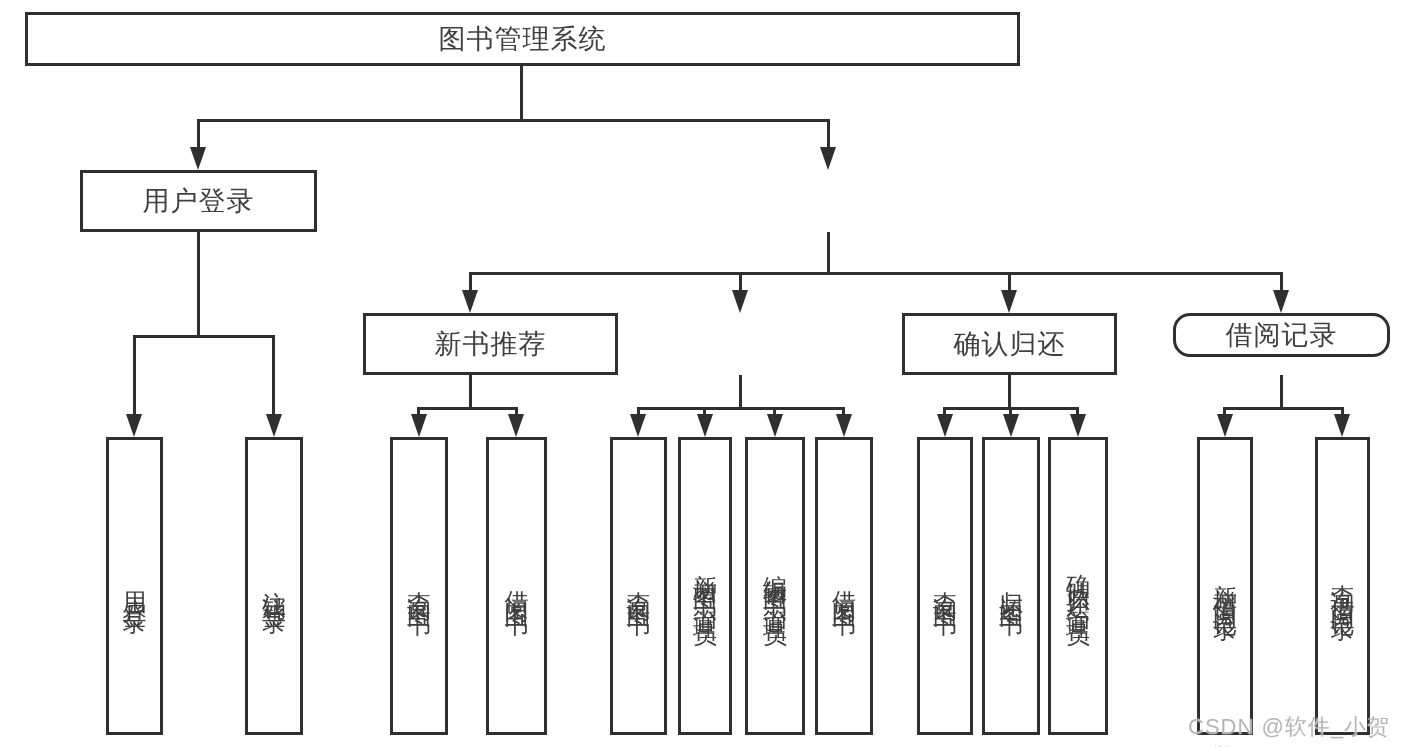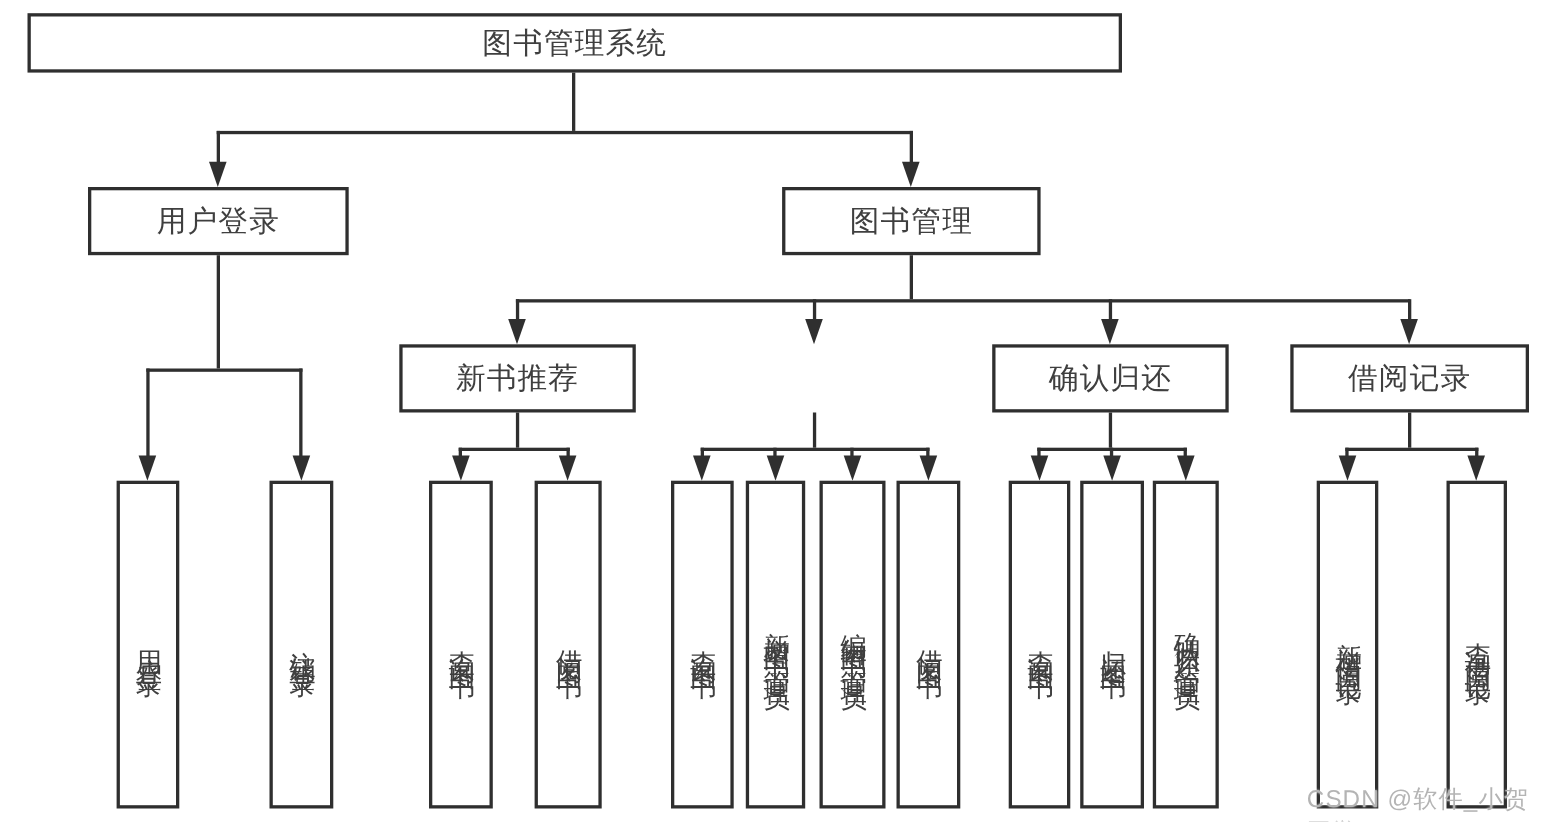--- a/index.html
+++ b/index.html
@@ -40,43 +40,42 @@
   <div class="node" style="left:25px; top:12px; width:995px; height:54px;">图书管理系统</div>
 
   <div class="vline" style="left:520px; top:66px; height:53px;"></div>
   <div class="hline" style="left:197px; top:119px; width:633px;"></div>
   <div class="vline" style="left:197px; top:119px; height:31px;"></div>
   <div class="arrow" style="left:190px; top:147px;"></div>
   <div class="vline" style="left:827px; top:119px; height:31px;"></div>
   <div class="arrow" style="left:820px; top:147px;"></div>
 
   <div class="node" style="left:80px; top:170px; width:237px; height:62px;">用户登录</div>
-  <div class="node" style="left:711px; top:170px; width:235px; height:62px;">图书管理</div>
 
   <div class="vline" style="left:197px; top:232px; height:103px;"></div>
   <div class="hline" style="left:133px; top:335px; width:142px;"></div>
   <div class="vline" style="left:133px; top:335px; height:82px;"></div>
   <div class="arrow" style="left:126px; top:414px;"></div>
   <div class="vline" style="left:272px; top:335px; height:82px;"></div>
   <div class="arrow" style="left:266px; top:414px;"></div>
 
   <div class="vline" style="left:827px; top:232px; height:40px;"></div>
   <div class="hline" style="left:469px; top:272px; width:813px;"></div>
   <div class="vline" style="left:469px; top:272px; height:20px;"></div>
   <div class="arrow" style="left:462px; top:290px;"></div>
   <div class="vline" style="left:739px; top:272px; height:20px;"></div>
   <div class="arrow" style="left:732px; top:290px;"></div>
   <div class="vline" style="left:1008px; top:272px; height:20px;"></div>
   <div class="arrow" style="left:1001px; top:290px;"></div>
   <div class="vline" style="left:1280px; top:272px; height:20px;"></div>
   <div class="arrow" style="left:1273px; top:290px;"></div>
 
-  <div class="node" style="left:363px; top:313px; width:215px; height:62px;">新书推荐</div>
+  <div class="node" style="left:363px; top:313px; width:255px; height:62px;">新书推荐</div>
   <div class="node" style="left:902px; top:313px; width:215px; height:62px;">确认归还</div>
-  <div class="node" style="left:1173px; top:313px; width:217px; height:62px;">借阅记录</div>
+  <div class="node" style="left:1173px; top:313px; width:217px; height:44px;border-radius:17px;">借阅记录</div>
 
   <div class="vline" style="left:469px; top:375px; height:32px;"></div>
   <div class="hline" style="left:417px; top:407px; width:101px;"></div>
   <div class="vline" style="left:417px; top:407px; height:10px;"></div>
   <div class="arrow" style="left:411px; top:414px;"></div>
   <div class="vline" style="left:515px; top:407px; height:10px;"></div>
   <div class="arrow" style="left:508px; top:414px;"></div>
 
   <div class="vline" style="left:739px; top:375px; height:32px;"></div>
   <div class="hline" style="left:637px; top:407px; width:208px;"></div>

